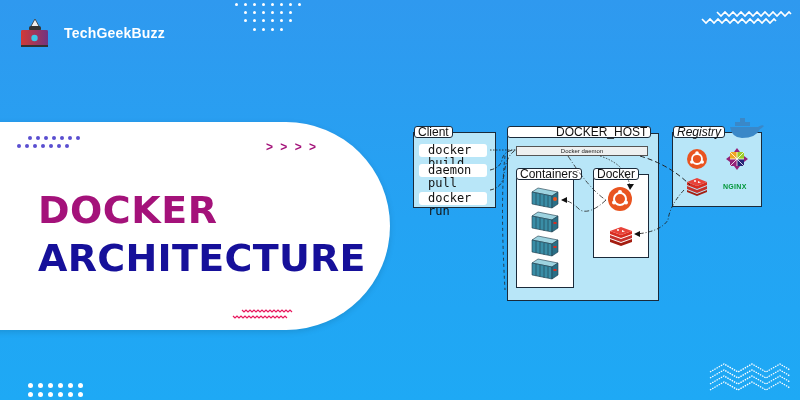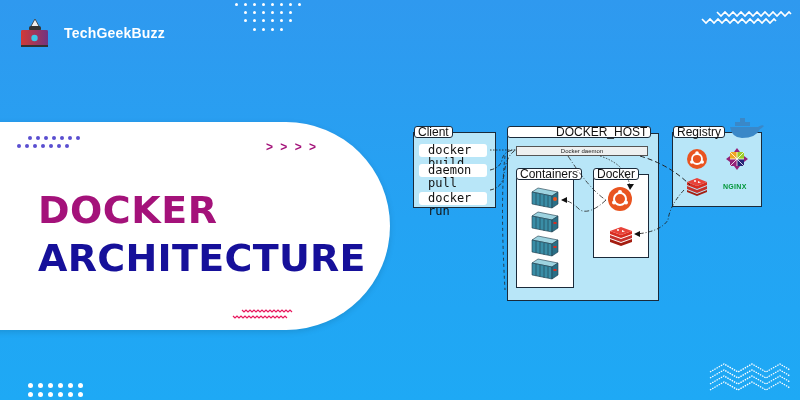--- a/index.html
+++ b/index.html
@@ -167,21 +167,21 @@
   <div class="tag" style="left:507px;top:126px;padding-left:48px;">DOCKER_HOST</div>
   <div class="daemon" style="left:516px;top:146px;width:132px;height:10px;">Docker daemon</div>
 
   <div class="subpanel" style="left:516px;top:174px;width:58px;height:114px;"></div>
   <div class="tag" style="left:516px;top:168px;">Containers</div>
 
   <div class="subpanel" style="left:593px;top:174px;width:56px;height:84px;"></div>
   <div class="tag" style="left:593px;top:168px;">Docker</div>
 
   <div class="panel" style="left:672px;top:132px;width:90px;height:75px;"></div>
-  <div class="tag" style="left:673px;top:126px;">Registry</div>
+  <div class="tag" style="left:673px;top:126px;font-style:italic;">Registry</div>
 
   <svg style="left:728px;top:116px;" width="38" height="24">
     <rect x="12" y="2" width="5" height="4" fill="#3a88c8"></rect>
     <rect x="7" y="6" width="5" height="4" fill="#3a88c8"></rect>
       <rect x="12" y="6" width="5" height="4" fill="#3a88c8"></rect>
       <rect x="17" y="6" width="5" height="4" fill="#3a88c8"></rect>
     <path d="M2,11 L30,11 Q34,8 36,10 Q33,13 32,13 Q28,22 14,22 Q4,22 2,11 Z" fill="#3a88c8"></path>
   </svg>
 
   <svg style="left:686px;top:148px;" width="22" height="22">

